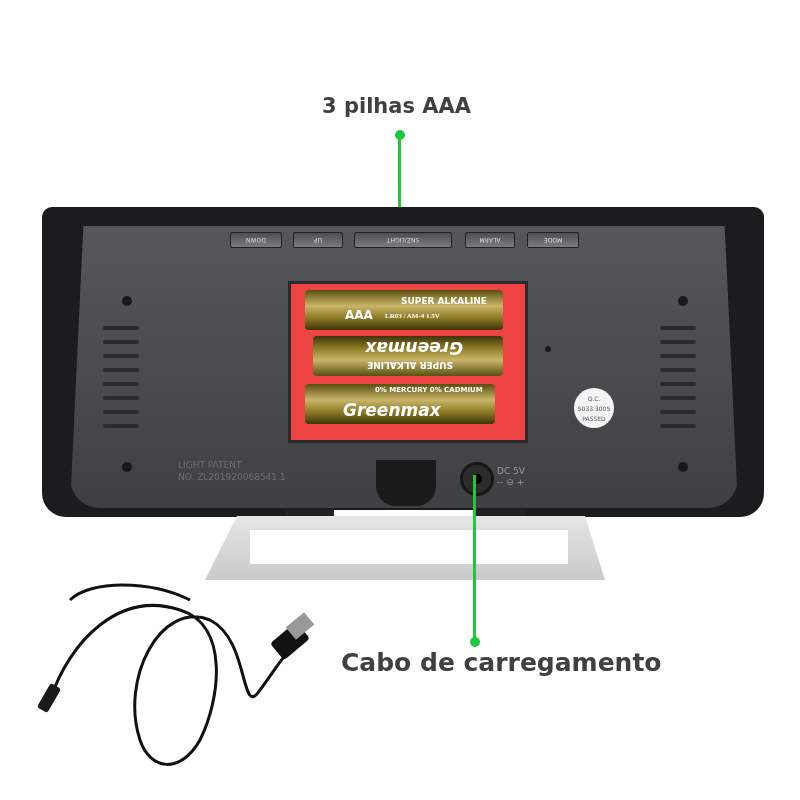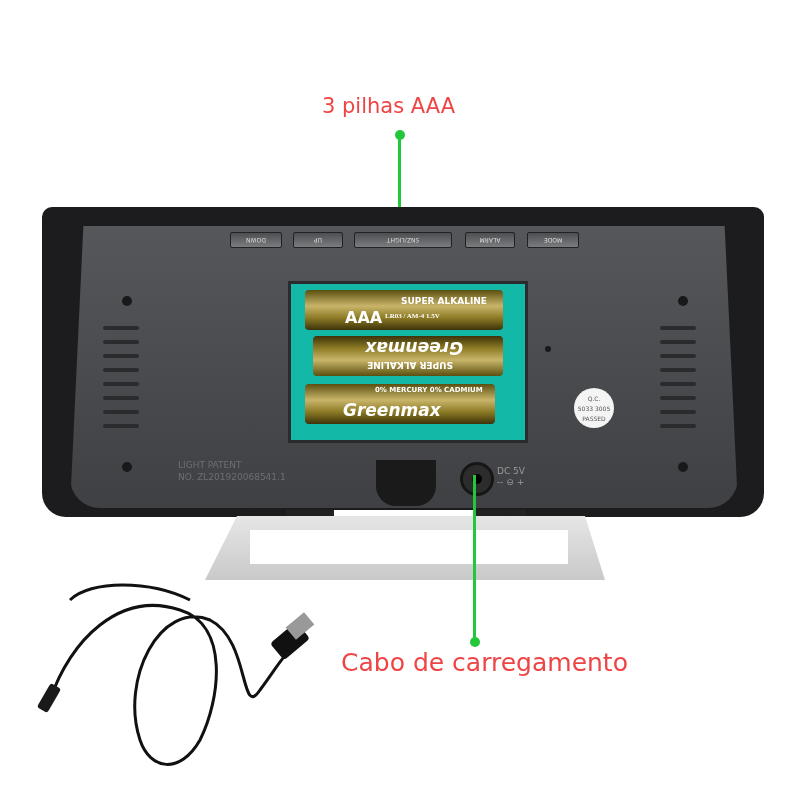--- a/index.html
+++ b/index.html
@@ -1,28 +1,28 @@
 <!DOCTYPE html>
 <html><head>
 <meta charset="utf-8">
 <style>
   html,body{margin:0;padding:0;}
   body{width:800px;height:800px;background:#ffffff;position:relative;overflow:hidden;font-family:"DejaVu Sans",sans-serif;}
-  .label{position:absolute;font-weight:normal;color:#ef4444;font-family:"DejaVu Sans",sans-serif;text-align:right;}
+  .label{position:absolute;font-weight:bold;color:#404040;font-family:"DejaVu Sans",sans-serif;text-align:right;}
   #lbl-top{left:322px;top:94px;font-size:21px;}
   #lbl-bottom{left:341px;top:648px;font-size:25px;}
   .gline{position:absolute;background:#22c83a;width:3px;}
   .gdot{position:absolute;width:10px;height:10px;border-radius:50%;background:#22c83a;}
   
   #clock{position:absolute;left:42px;top:207px;width:722px;height:310px;background:#1c1c1e;border-radius:10px 10px 24px 24px;}
   #face{position:absolute;left:70px;top:226px;width:668px;height:282px;background:linear-gradient(#55575a,#3e4043);border-radius:6px 6px 30px 30px;clip-path:polygon(2% 0,98% 0,100% 100%,0 100%);}
   .btn{position:absolute;top:232px;height:14px;background:linear-gradient(#7a7c80,#4c4e51);border:1px solid #222;border-radius:2px;color:#ddd;font-size:6px;text-align:center;line-height:14px;transform:rotate(180deg);}
   .vent{position:absolute;width:36px;height:4px;background:#2a2b2d;border-radius:2px;}
   .hole{position:absolute;width:10px;height:10px;border-radius:50%;background:#18191a;}
-  #battery-bay{position:absolute;left:288px;top:281px;width:234px;height:156px;background:#14b8a6;border:3px solid #2b2b2d;text-align:center;}
+  #battery-bay{position:absolute;left:288px;top:281px;width:234px;height:156px;background:#ef4444;border:3px solid #2b2b2d;text-align:center;}
   .battery{position:absolute;height:40px;background:linear-gradient(#5b4f10,#c9b56a 40%,#8c7a25 70%,#3d330a);border-radius:4px;color:#fff;font-weight:bold;font-size:11px;}
   .battery .brand{position:absolute;font-style:italic;font-size:17px;}
   .battery .sub{position:absolute;font-size:9px;}
   #stand-hinge{position:absolute;left:376px;top:460px;width:60px;height:46px;background:#1a1a1a;border-radius:0 0 20px 20px;}
   #dc-jack{position:absolute;left:460px;top:462px;width:28px;height:28px;border-radius:50%;background:#2c2c2c;border:3px solid #161616;}
   #dc-jack::after{content:"";position:absolute;left:9px;top:9px;width:10px;height:10px;border-radius:50%;background:#000;}
   #dc-text{position:absolute;left:497px;top:466px;color:#999;font-size:9px;line-height:11px;}
   #patent{position:absolute;left:178px;top:459px;color:#6d6f72;font-size:9px;line-height:12px;}
   #qc{position:absolute;left:574px;top:388px;width:40px;height:40px;border-radius:50%;background:#f4f4f4;color:#555;font-size:6px;text-align:center;line-height:10px;}
   #stand{position:absolute;left:205px;top:516px;width:400px;height:64px;background:linear-gradient(#e6e6e6,#c9c9c9);clip-path:polygon(8% 0,95% 0,100% 100%,0 100%);}
@@ -69,21 +69,21 @@
 </div>
 <div class="hole" style="left:122px;top:296px;"></div>
 <div class="hole" style="left:678px;top:296px;"></div>
 <div class="hole" style="left:122px;top:462px;"></div>
 <div class="hole" style="left:678px;top:462px;"></div>
 <div class="hole" style="left:545px;top:346px;width:6px;height:6px;"></div>
 
 <div id="battery-bay">
   <div class="battery" style="left:14px;top:6px;width:198px;">
     <span class="sub" style="left:96px;top:6px;">SUPER ALKALINE</span>
-    <span style="left:40px;top:18px;position:absolute;font-size:16px;">AAA</span>
+    <span style="left:40px;top:18px;position:absolute;font-size:12px;">AAA</span>
     <span class="sub" style="left:80px;top:22px;font-size:7px;font-family:Liberation Serif, serif;">LR03 / AM-4 1.5V</span>
   </div>
   <div class="battery" style="left:22px;top:52px;width:190px;transform:rotate(180deg);">
     <span class="brand" style="left:40px;top:18px;">Greenmax</span>
     <span class="sub" style="left:50px;top:6px;">SUPER ALKALINE</span>
   </div>
   <div class="battery" style="left:14px;top:100px;width:190px;">
     <span class="sub" style="left:70px;top:2px;font-size:7px;">0% MERCURY 0% CADMIUM</span>
     <span class="brand" style="left:38px;top:16px;">Greenmax</span>
   </div>

